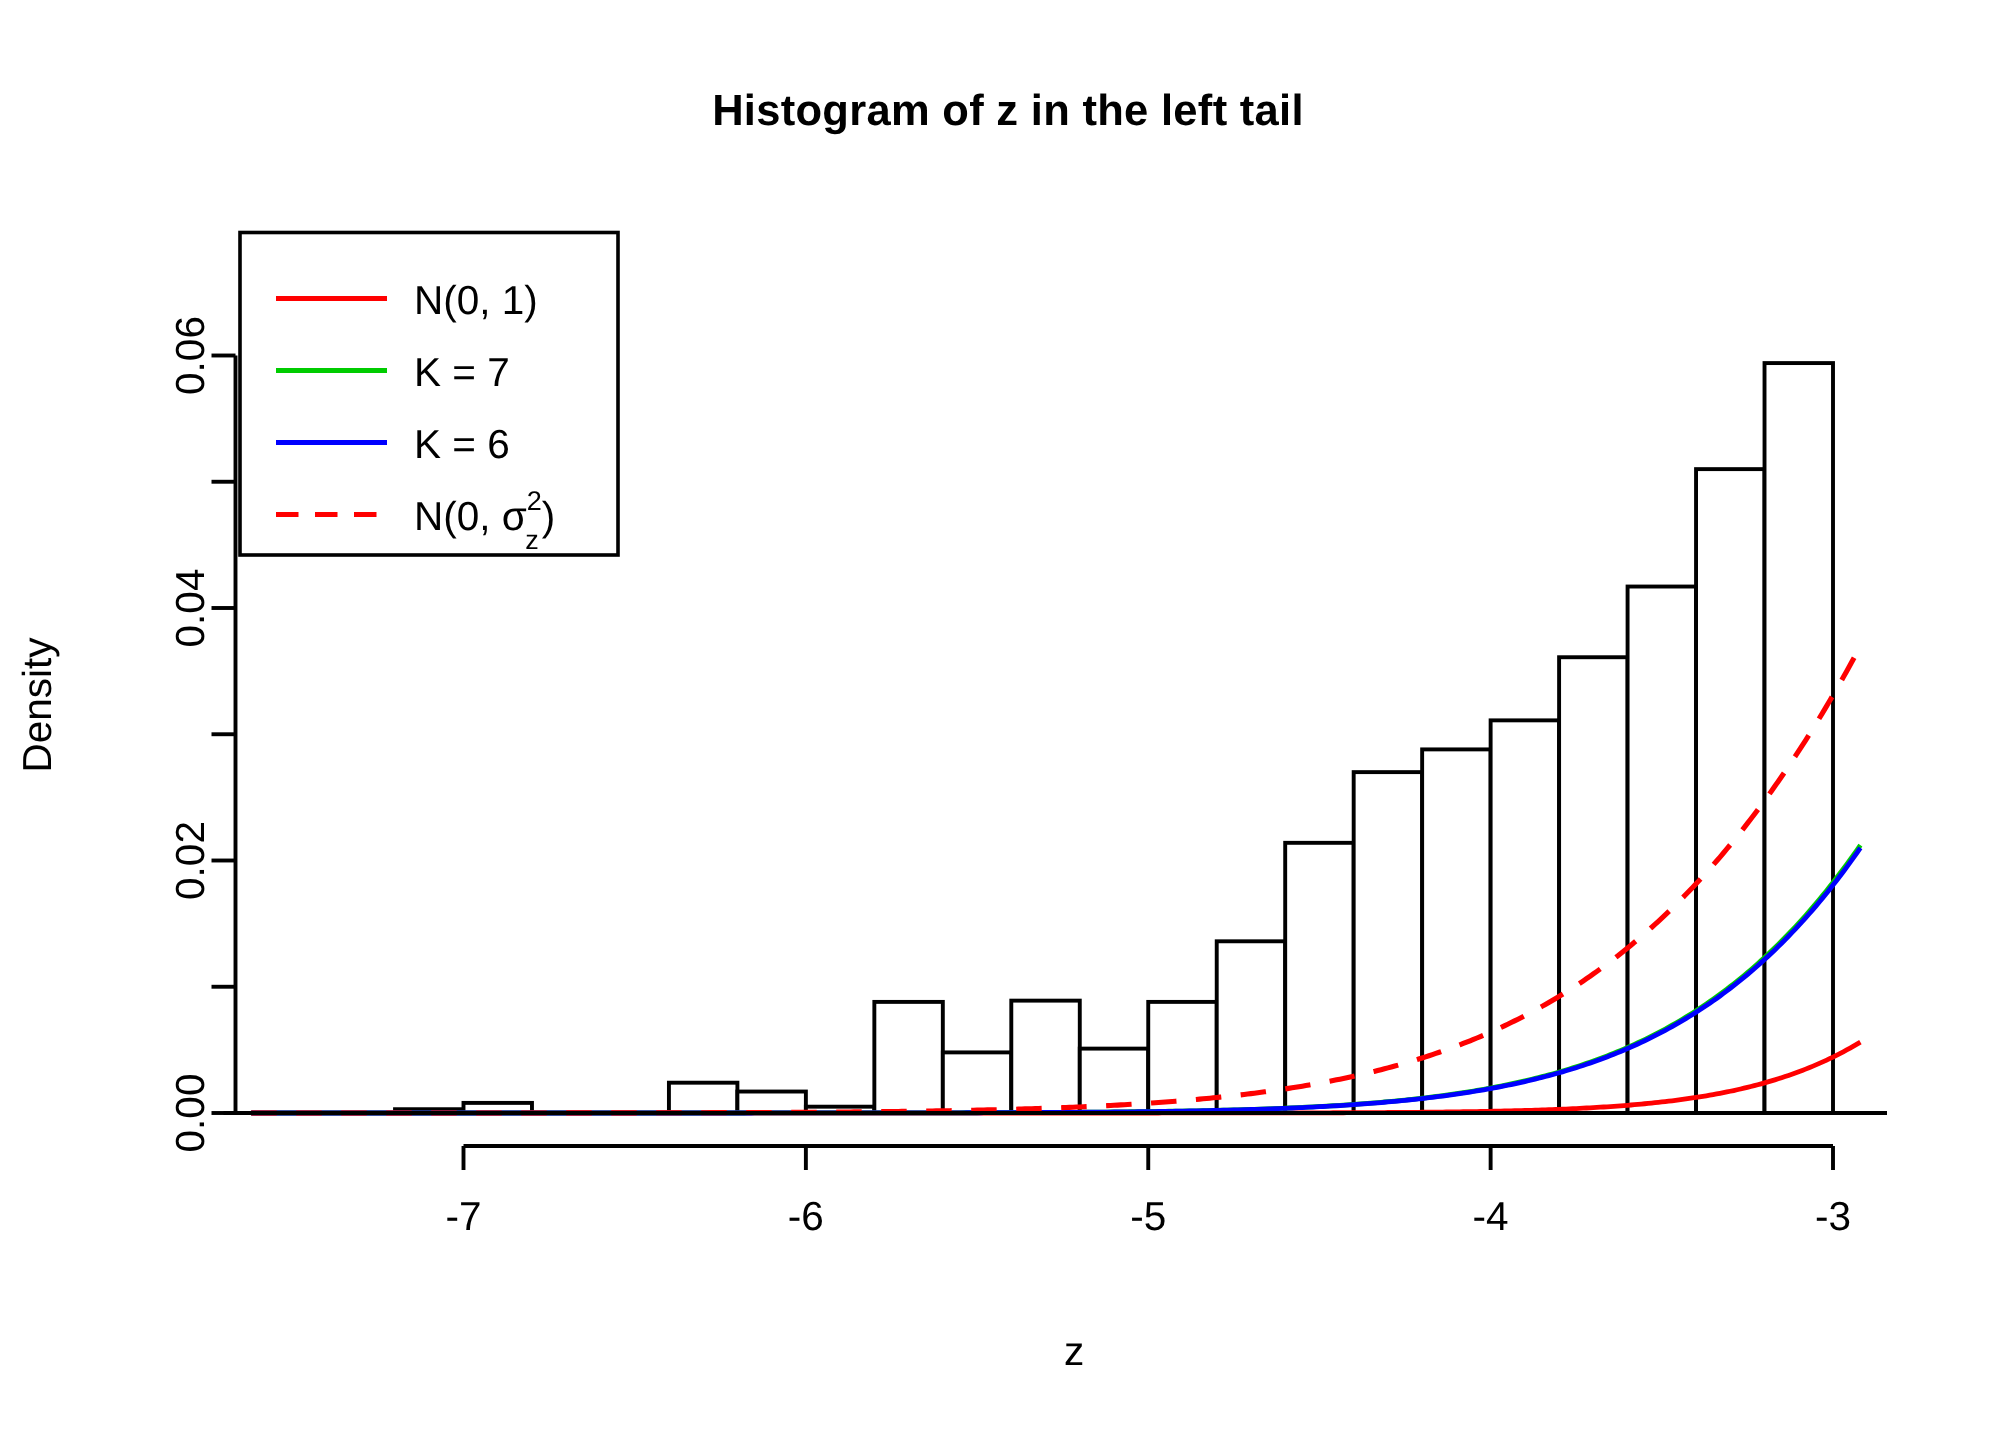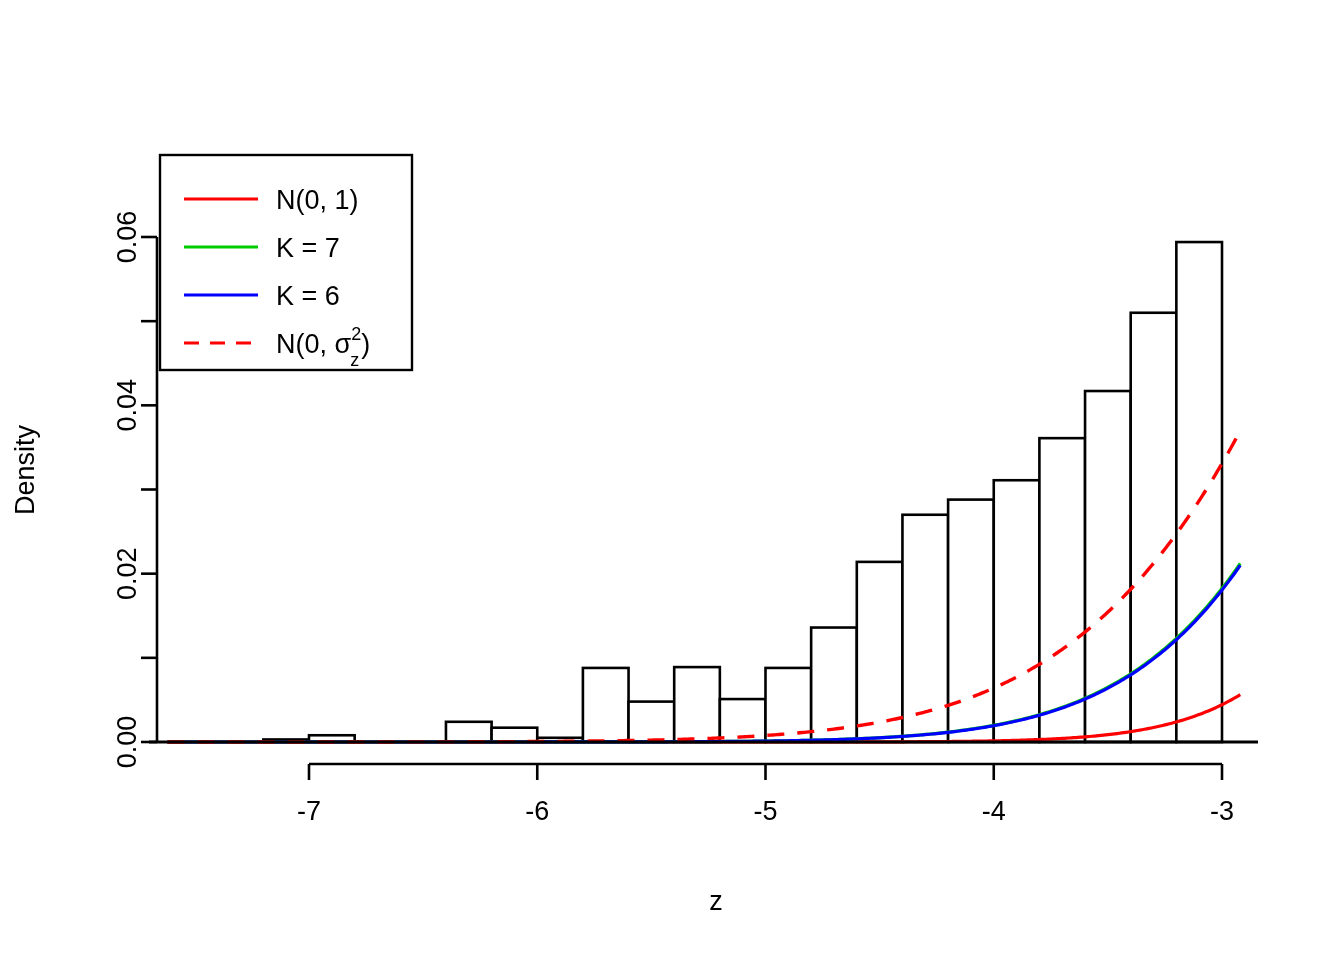--- a/index.html
+++ b/index.html
@@ -52,20 +52,21 @@
     font-family: "Liberation Sans", sans-serif;
     font-size: 18px;
     fill: #000000;
   }
 </style>
 </head>
 <body>
 
 <div id="plot-root">
 
+  <div id="plot-title">Histogram of z in the left tail</div>
 
   <svg id="svg-canvas" width="1344" height="960">
     <g id="histogram-bars">
         <rect x="263.34999999999997" y="739.475" width="45.650000000000034" height="2.5249999999999773" fill="#ffffff" stroke="#000000" stroke-width="2.6"></rect>
         <rect x="309" y="735.2666666666667" width="45.650000000000034" height="6.7333333333333485" fill="#ffffff" stroke="#000000" stroke-width="2.6"></rect>
         <rect x="445.94999999999993" y="721.8" width="45.650000000000034" height="20.200000000000045" fill="#ffffff" stroke="#000000" stroke-width="2.6"></rect>
         <rect x="491.59999999999997" y="727.6916666666667" width="45.650000000000034" height="14.30833333333328" fill="#ffffff" stroke="#000000" stroke-width="2.6"></rect>
         <rect x="537.25" y="737.7916666666666" width="45.65000000000009" height="4.208333333333371" fill="#ffffff" stroke="#000000" stroke-width="2.6"></rect>
         <rect x="582.9000000000001" y="667.9333333333334" width="45.64999999999998" height="74.0666666666666" fill="#ffffff" stroke="#000000" stroke-width="2.6"></rect>
         <rect x="628.5500000000001" y="701.6" width="45.64999999999998" height="40.39999999999998" fill="#ffffff" stroke="#000000" stroke-width="2.6"></rect>

